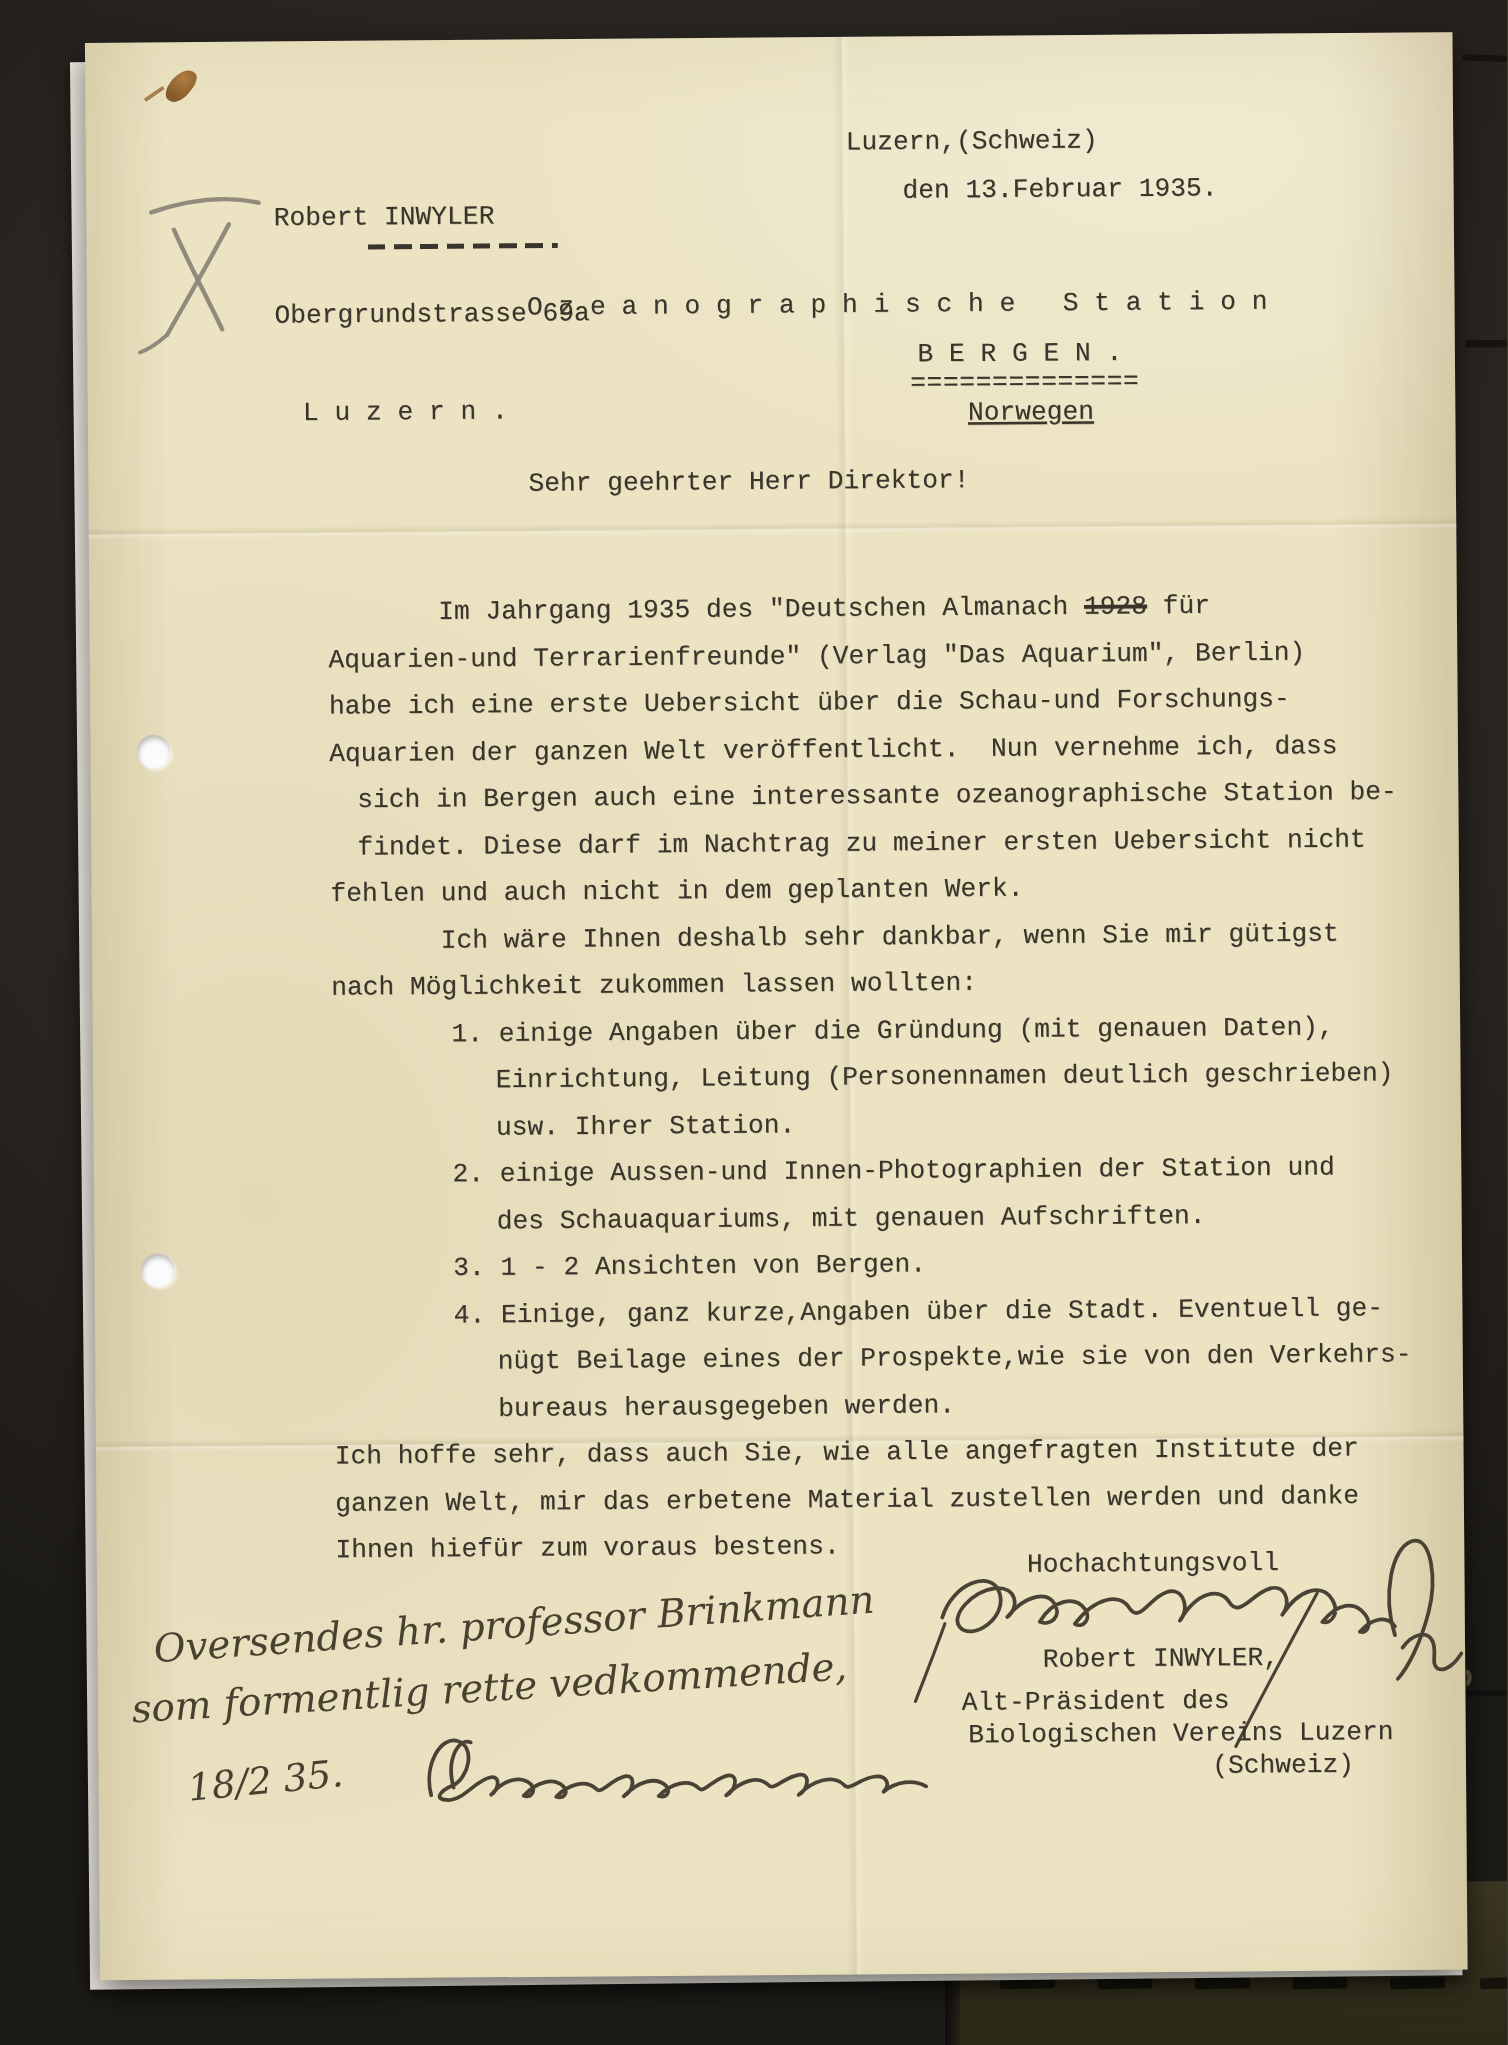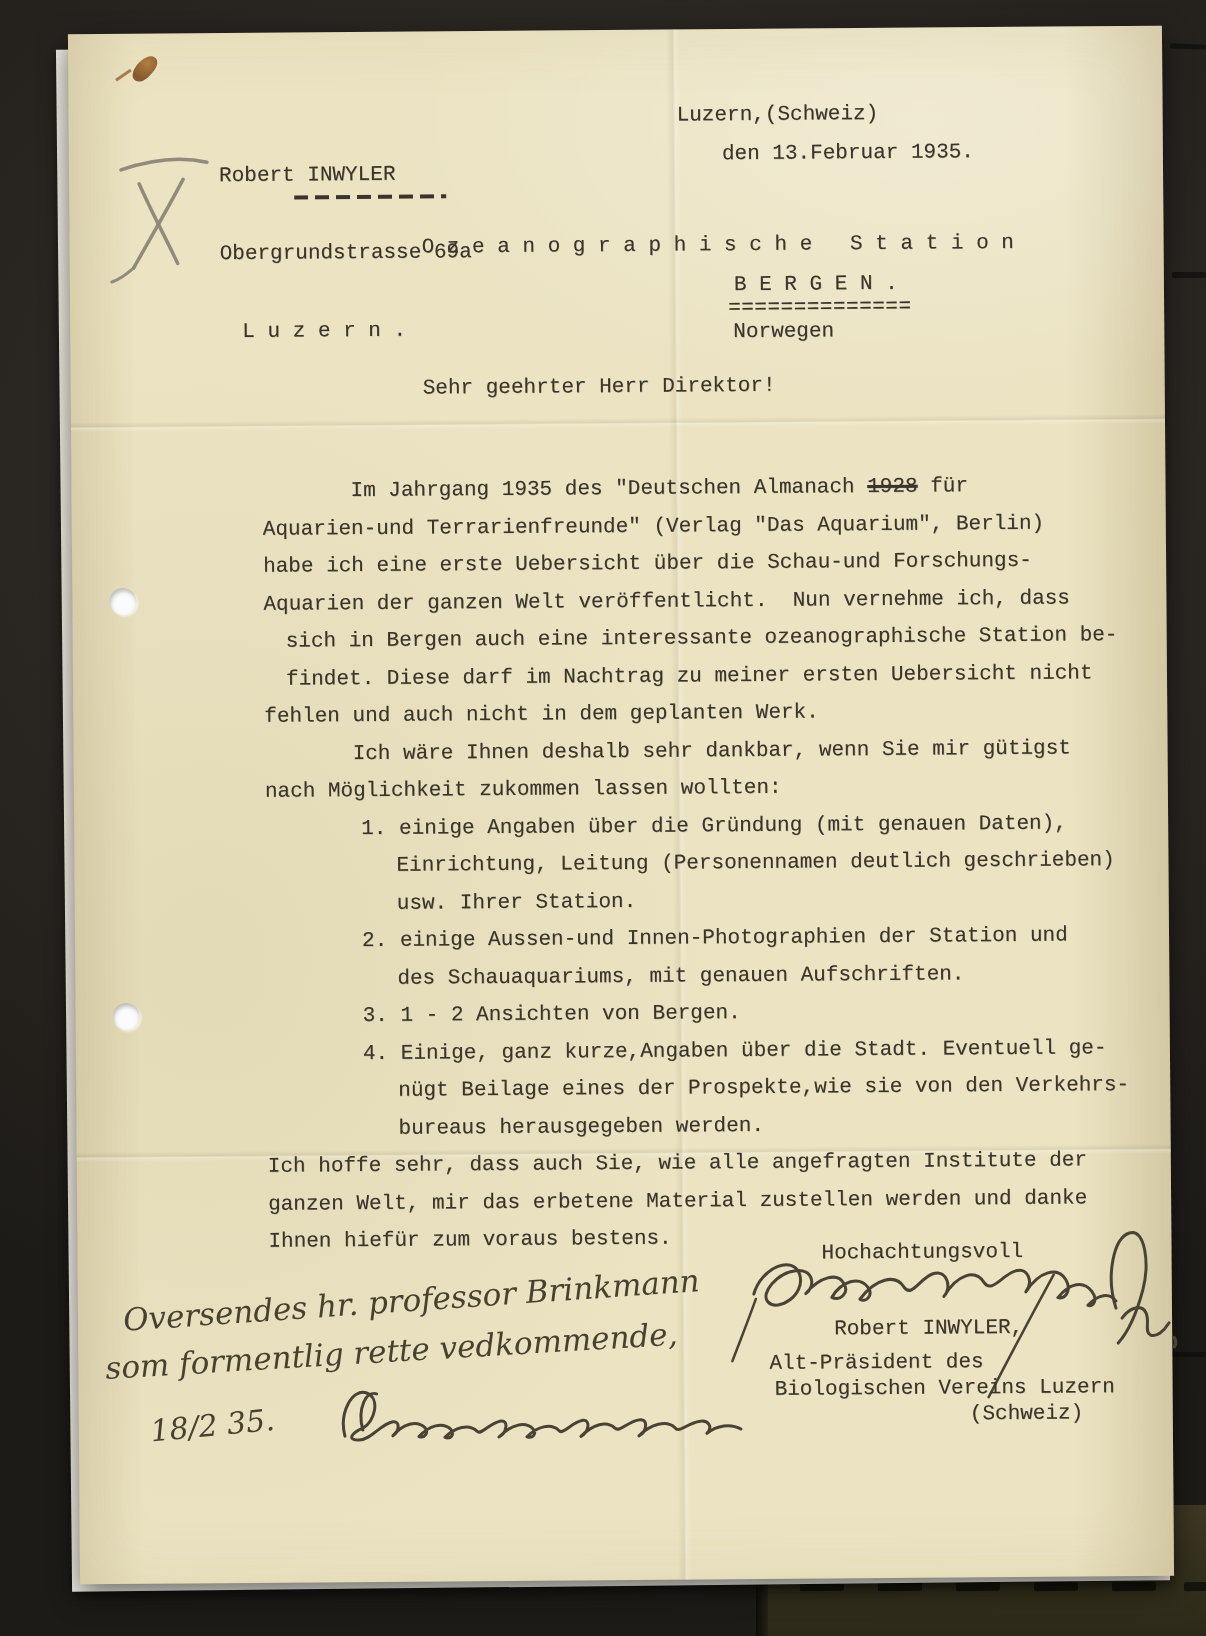--- a/index.html
+++ b/index.html
@@ -102,21 +102,21 @@
       <div style="padding-left:22px;">L u z e r n .</div>
     </div>
     <div class="sender-underline"></div>
 
     <div class="t" style="left:608px;top:73px;">Luzern,(Schweiz)</div>
     <div class="t" style="left:653px;top:112px;">den 13.Februar 1935.</div>
 
     <div class="t" style="left:352px;top:203px;">O z e a n o g r a p h i s c h e   S t a t i o n</div>
     <div class="t" style="left:664px;top:243px;">B E R G E N .</div>
     <div class="t" style="left:658px;top:266px;letter-spacing:.5px;">==============</div>
-    <div class="t" style="left:663px;top:290px;">Norwegen</div>
+    <div class="t" style="left:704px;top:290px;text-decoration:underline;">Norwegen</div>
 
     <div class="t" style="left:352px;top:344px;">Sehr geehrter Herr Direktor!</div>
 
     <div class="body-text">
       <div class="bl in-para"><span>Im Jahrgang 1935 des "Deutschen Almanach </span><span class="strike">1928</span><span> für</span></div>
       <div class="bl">Aquarien-und Terrarienfreunde" (Verlag "Das Aquarium", Berlin)</div>
       <div class="bl">habe ich eine erste Uebersicht über die Schau-und Forschungs-</div>
       <div class="bl">Aquarien der ganzen Welt veröffentlicht.  Nun vernehme ich, dass</div>
       <div class="bl in-sm">sich in Bergen auch eine interessante ozeanographische Station be-</div>
       <div class="bl in-sm">findet. Diese darf im Nachtrag zu meiner ersten Uebersicht nicht</div>

